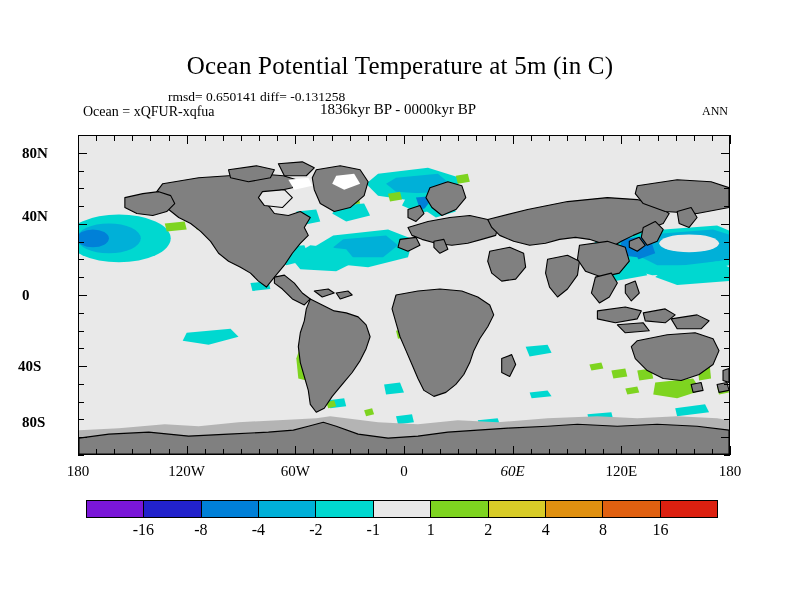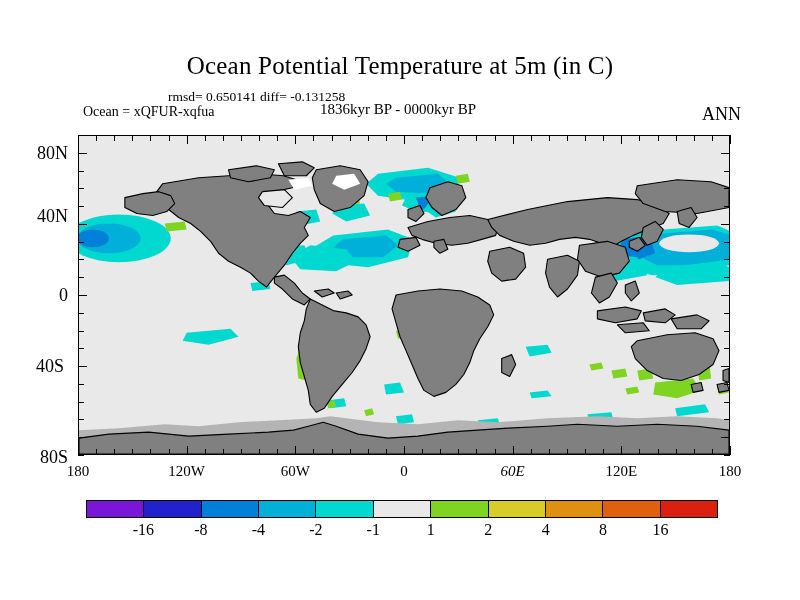--- a/index.html
+++ b/index.html
@@ -44,21 +44,21 @@
     position: absolute;
     left: 320px;
     top: 101px;
     font-size: 15px;
     white-space: nowrap;
   }
   #season-line {
     position: absolute;
     left: 702px;
     top: 104px;
-    font-size: 18px;
+    font-size: 12px;
     white-space: nowrap;
   }
 
   
   #plot-frame {
     position: absolute;
     left: 78px;
     top: 135px;
     width: 652px;
     height: 320px;
@@ -100,24 +100,25 @@
   
   .xlabel {
     position: absolute;
     font-size: 15px;
     text-align: center;
     transform: translateX(-50%);
     white-space: nowrap;
   }
   .ylabel {
     position: absolute;
-    font-size: 18px;
-    text-align: right;
+    font-size: 15px;
+    text-align: left;
     transform: translateY(-50%);
     white-space: nowrap;
+    font-weight: bold;
   }
 
   
   #colorbar-wrap {
     position: absolute;
     left: 86px;
     top: 500px;
     width: 632px;
     height: 18px;
   }
@@ -472,21 +473,21 @@
     <div class="xlabel" style="left: 186.667px; top: 463px;">120W</div>
     <div class="xlabel" style="left: 295.333px; top: 463px;">60W</div>
     <div class="xlabel" style="left: 404px; top: 463px;">0</div>
     <div class="xlabel" style="left: 512.667px; top: 463px; font-style: italic;">60E</div>
     <div class="xlabel" style="left: 621.333px; top: 463px;">120E</div>
     <div class="xlabel" style="left: 730px; top: 463px;">180</div>
     <div class="ylabel" style="left: 22px; width: 46px; top: 152.778px;">80N</div>
     <div class="ylabel" style="left: 22px; width: 46px; top: 216px;">40N</div>
     <div class="ylabel" style="left: 22px; width: 46px; top: 295px;">0</div>
     <div class="ylabel" style="left: 18px; width: 46px; top: 366.111px;">40S</div>
-    <div class="ylabel" style="left: 22px; width: 46px; top: 457px;">80S</div>
+    <div class="ylabel" style="left: 22px; width: 46px; top: 422px;">80S</div>
   </div>
 
 <div id="colorbar-wrap">
   <div id="colorbar">
       <div class="cb-cell" style="background: rgb(122, 22, 216);"></div>
       <div class="cb-cell" style="background: rgb(34, 34, 204);"></div>
       <div class="cb-cell" style="background: rgb(0, 128, 216);"></div>
       <div class="cb-cell" style="background: rgb(0, 176, 216);"></div>
       <div class="cb-cell" style="background: rgb(0, 216, 208);"></div>
       <div class="cb-cell" style="background: rgb(233, 233, 233);"></div>

